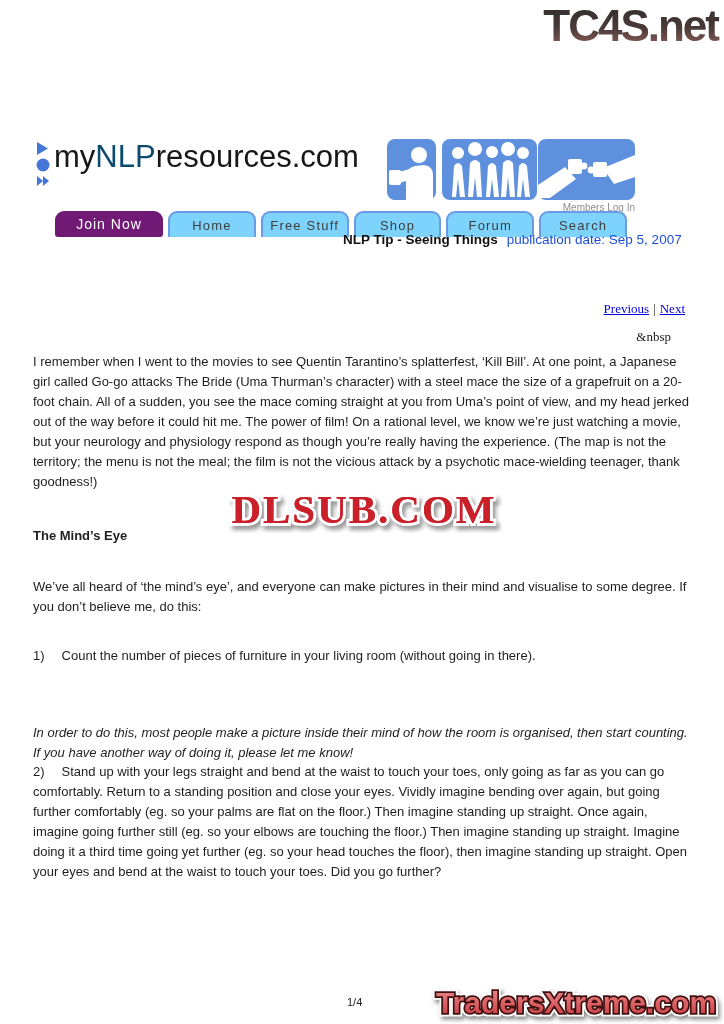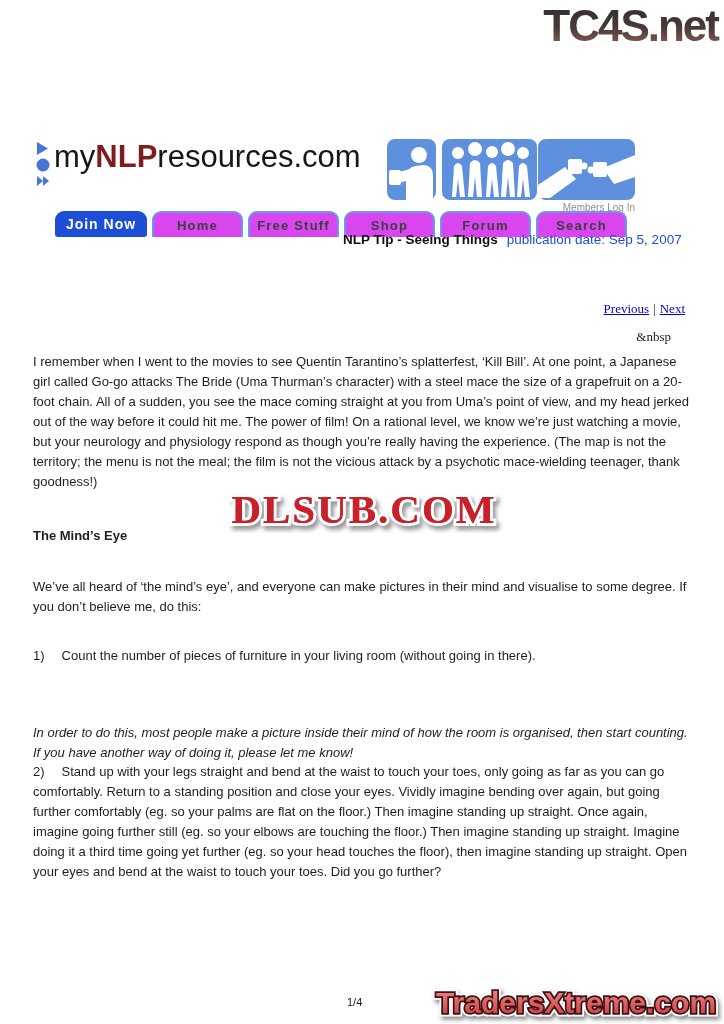--- a/index.html
+++ b/index.html
@@ -5,36 +5,36 @@
   html,body{margin:0;padding:0;background:#fff;font-family:"Liberation Sans",sans-serif;}
   .page{position:relative;width:724px;height:1024px;background:#ffffff;overflow:hidden;}
   .abs{position:absolute;}
 
   
   .tc4s{left:504px;top:0;width:220px;height:50px;}
 
   
   .logo-icon{left:35px;top:141px;width:18px;height:54px;}
   .wordmark{left:54px;top:139px;font-size:31px;color:#161616;letter-spacing:0px;white-space:nowrap;}
-  .wordmark .hl{color:#7f1d1d;font-weight:bold;}
+  .wordmark .hl{color:#0c4a6e;font-weight:normal;}
   .tagline{left:40px;top:177px;font-size:15px;color:#2e2e2e;letter-spacing:.5px;white-space:nowrap;}
   .tagline .sep{color:#4577d8;margin:0 5px;font-weight:bold;}
   .gallery-box{top:139px;height:61px;background:#5e90de;border-radius:8px;}
   .gb1{left:387px;width:49px;}
   .gb2{left:442px;width:95px;}
   .gb3{left:538px;width:97px;}
   .gallery-box svg{display:block;width:100%;height:100%;}
   .members{right:89px;top:202px;font-size:10px;color:#8f8f8f;}
 
   
   .nav{left:55px;top:211px;width:572px;height:26px;display:flex;gap:5px;}
-  .join{width:92px;background:#1d4ed8;color:#fff;font-weight:bold;font-size:14px;letter-spacing:1px;
+  .join{width:108px;background:#701a75;color:#fff;font-weight:normal;font-size:14px;letter-spacing:1px;
         border-radius:9px 9px 3px 3px;display:flex;align-items:center;justify-content:center;}
-  .tab{flex:1;background:#d946ef;border:2px solid #6b9ae8;border-bottom:none;border-radius:9px 9px 0 0;
-       color:#3e3e3e;font-size:13px;letter-spacing:1.2px;display:flex;align-items:center;justify-content:center;font-weight:bold;}
+  .tab{flex:1;background:#7dd3fc;border:2px solid #6b9ae8;border-bottom:none;border-radius:9px 9px 0 0;
+       color:#3e3e3e;font-size:13px;letter-spacing:1.2px;display:flex;align-items:center;justify-content:center;}
 
   
   .title-line{left:343px;top:232px;font-size:13.5px;color:#111;white-space:nowrap;}
   .title-line .t{font-weight:bold;}
   .title-line .d{margin-left:9px;font-weight:normal;color:#1d4ed8;}
 
   .pager{right:39px;top:301px;text-align:right;font-size:13px;font-family:Liberation Serif, serif;}
   .pager a{color:#0000dd;text-decoration:underline;cursor:pointer;}
   .pager .bar{color:#1a1a1a;margin:0 4px;text-decoration:none;}
   .pager .nbsp{color:#1a1a1a;margin-top:12px;padding-right:14px;}

